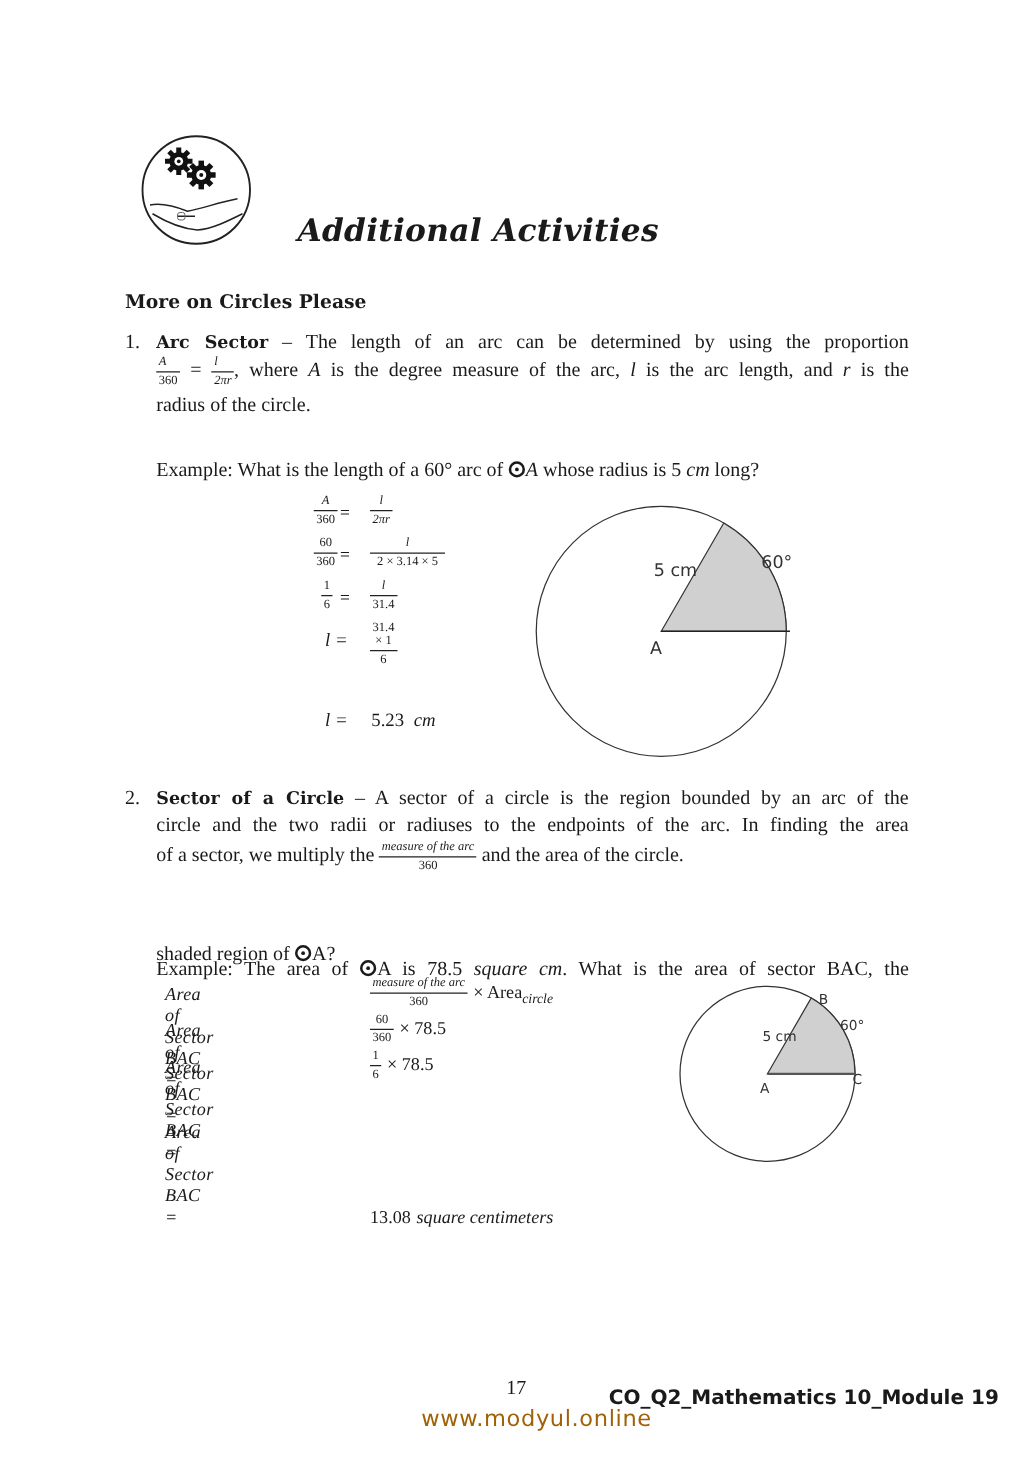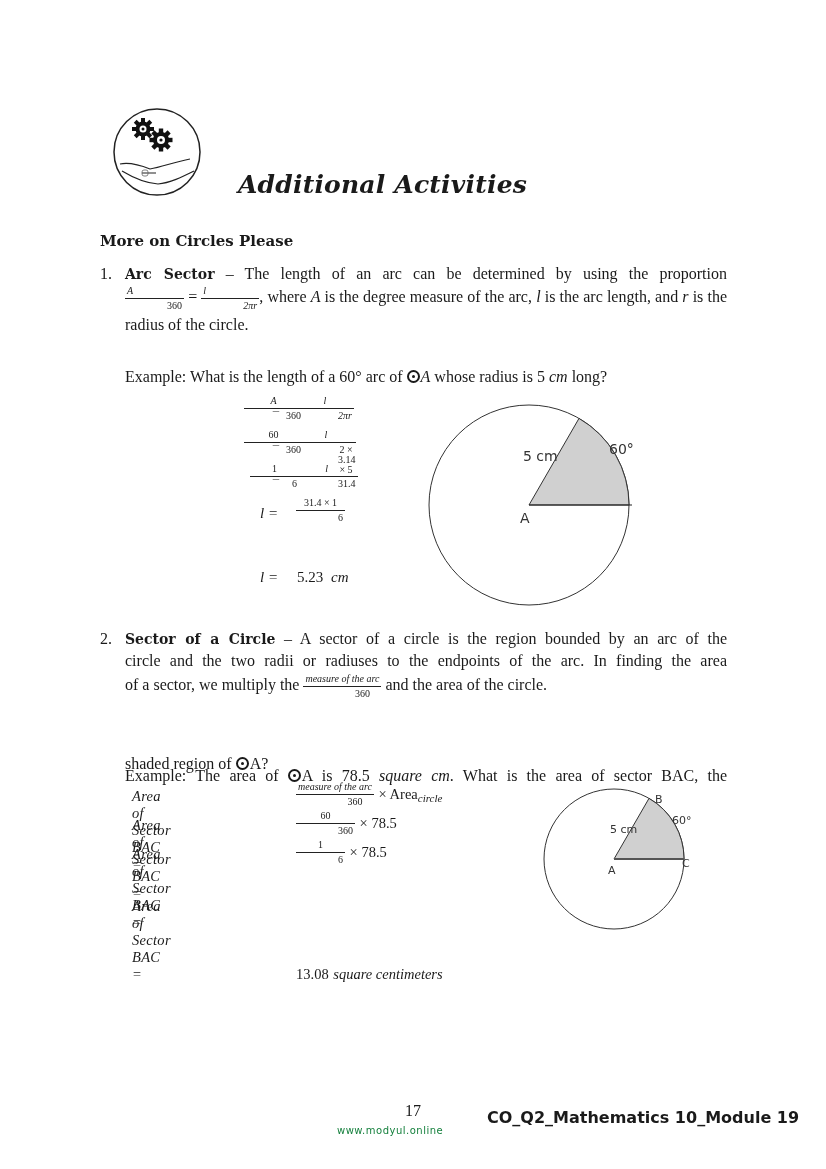--- a/index.html
+++ b/index.html
@@ -17,33 +17,33 @@
   .section-heading { left: 100px; top: 232px; font-family: "DejaVu Serif", serif; font-weight: bold;
                      font-size: 15px; }
 
   .para { font-family: "Liberation Serif", "DejaVu Serif", serif; font-size: 16px; line-height: 25px;
           text-align: justify; }
   .para b { font-family: "DejaVu Serif", serif; font-size: 14px; }
   .num { left: 100px; }
 
   .frac { display: inline-block; vertical-align: middle; text-align: center; line-height: 1; }
   .frac .n { display: block; border-bottom: 1px solid #222; padding: 0 2px 2px; font-size: 10px; }
-  .frac .d { display: block; padding: 2px 2px 0; font-size: 10px; margin-left: 40px; }
+  .frac .d { display: block; padding: 2px 2px 0; font-size: 10px; }
 
   .steps .row { position: absolute; font-size: 14px; }
   .steps .lhs { position: absolute; text-align: right; width: 40px; }
   .steps .rhs { position: absolute; left: 52px; }
 
   .area-row { position: absolute; left: 132px; font-size: 14.5px; }
   .area-row .lhs { font-family: "Liberation Serif", "DejaVu Serif", serif; font-style: italic; letter-spacing: 0.3px; }
   .area-row .rhs { position: absolute; left: 164px; white-space: nowrap; }
 
   .footer-page { left: 405px; top: 1102px; font-family: "Liberation Serif", serif; font-size: 16px; }
   .footer-code { left: 487px; top: 1108px; font-family: "DejaVu Sans", sans-serif; font-weight: bold; font-size: 16px; }
-  .watermark { left: 337px; top: 1125px; font-family: "DejaVu Sans", sans-serif; font-size: 10px; color: #15803d; letter-spacing: 0.5px; }
+  .watermark { left: 337px; top: 1125px; font-family: "DejaVu Sans", sans-serif; font-size: 18px; color: #a16207; letter-spacing: 0.5px; }
 
   .odot { display: inline-block; width: 13px; height: 13px; border: 2px solid #1a1a1a; border-radius: 50%;
           box-sizing: border-box; position: relative; vertical-align: -1px; margin-right: 1px; }
   .odot::after { content: ""; position: absolute; width: 3px; height: 3px; background: #1a1a1a;
                  border-radius: 50%; left: 3px; top: 3px; }
 </style>
 </head>
 <body>
 
 <div class="abs logo">

